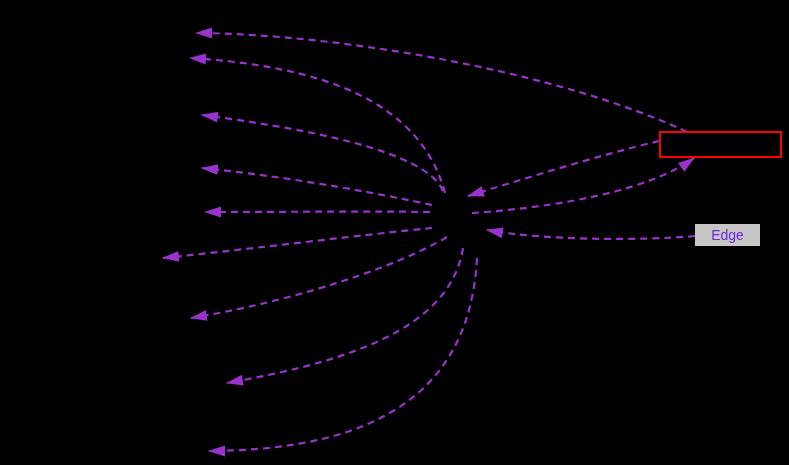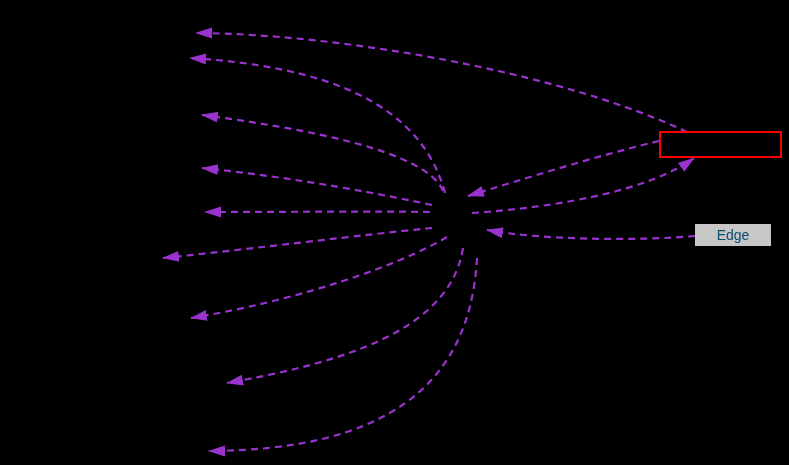--- a/index.html
+++ b/index.html
@@ -32,24 +32,24 @@
     left: 659px;
     top: 131px;
     width: 123px;
     height: 27px;
     border: 2px solid #fe0000;
     background: transparent;
   }
   .node-edge {
     left: 695px;
     top: 224px;
-    width: 76px;
+    width: 65px;
     height: 22px;
     background: #c7c7c7;
-    color: #0c4a6e;
+    color: #6d28d9;
     line-height: 22px;
   }
 </style>
 </head>
 <body>
 
 <div class="stage">
 
   <svg class="graph-edges" width="789" height="465" viewBox="0 0 789 465">
     <defs>

